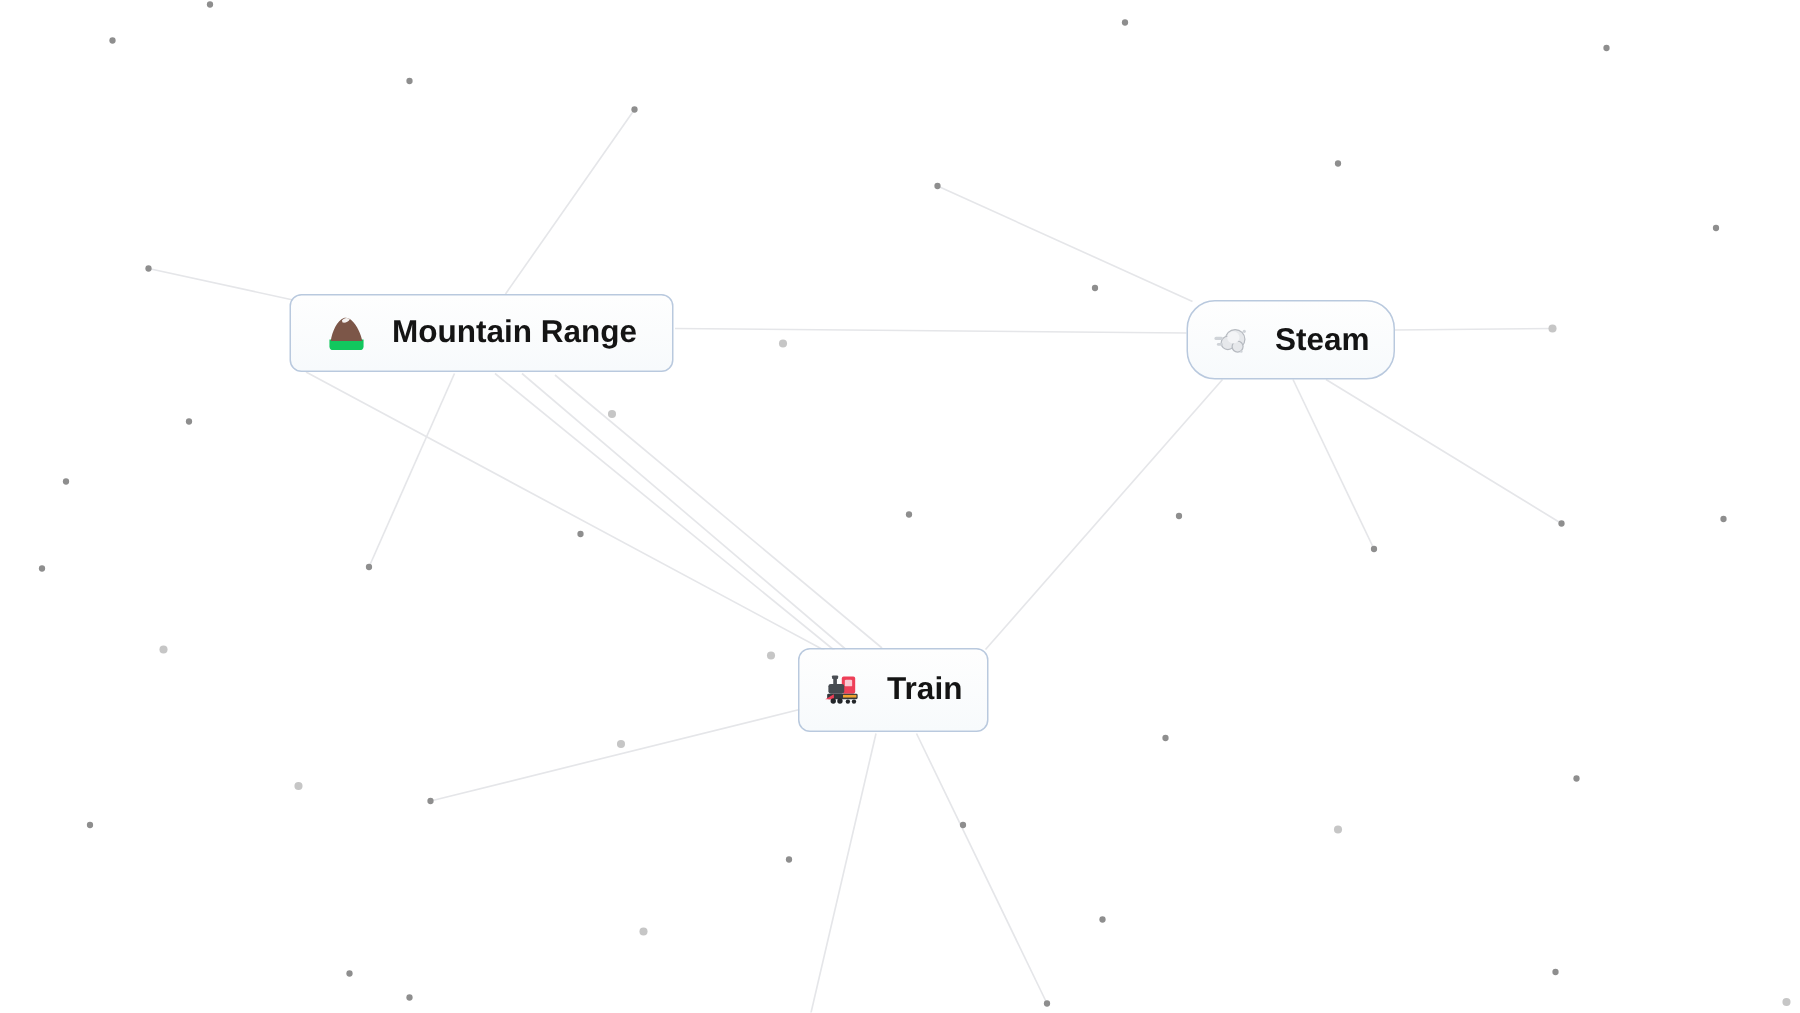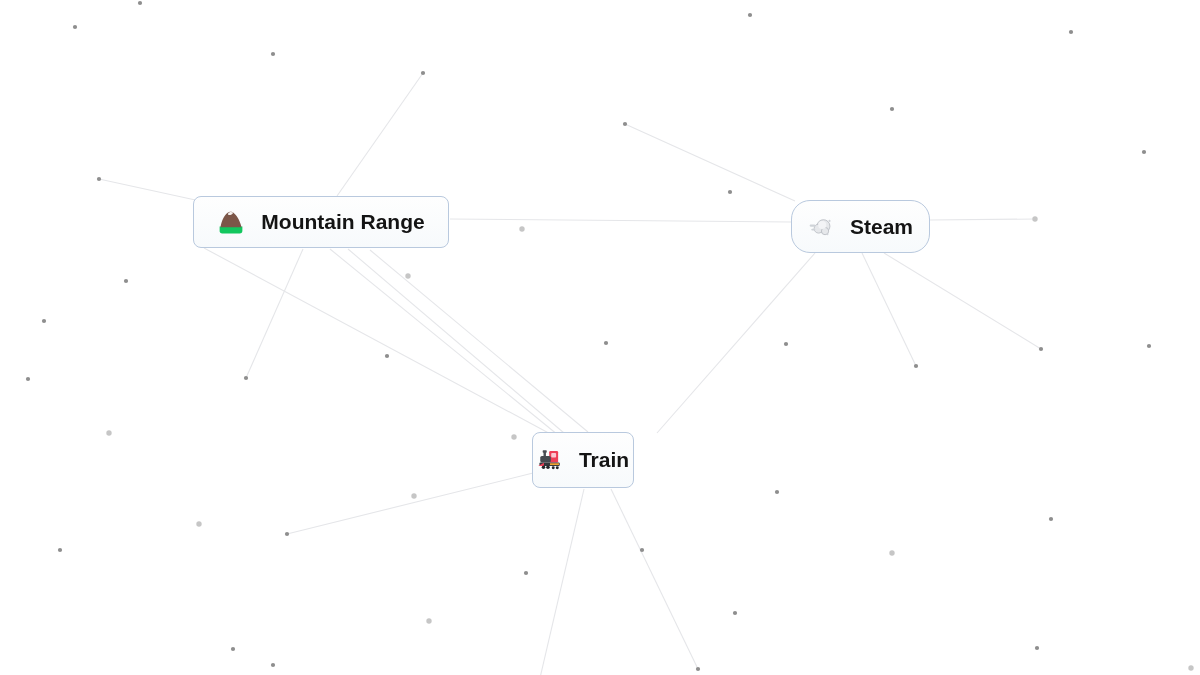--- a/index.html
+++ b/index.html
@@ -133,21 +133,21 @@
           <rect x="2" y="13" width="7" height="2.6" rx="1.3"></rect>
           <rect x="4" y="18" width="5" height="2.4" rx="1.2"></rect>
           <circle cx="26.5" cy="8.5" r="1.3"></circle>
           <circle cx="24" cy="25" r="1.1"></circle>
         </g>
       </svg>
     </span>
     <span>Steam</span>
   </div>
 
-  <div class="element" style="left: 532px; top: 432px; width: 102px; height: 56px;">
+  <div class="element" style="left: 532px; top: 432px; width: 127px; height: 56px;">
     <span class="icon">
       <svg width="26" height="26" viewBox="0 0 32 32" aria-hidden="true">
         <rect x="7" y="4" width="5" height="3" rx="0.8" fill="#4a4e54"></rect>
         <rect x="8" y="6" width="3" height="6" fill="#4a4e54"></rect>
         <rect x="15" y="5" width="11" height="14" rx="1.5" fill="#ee3f58"></rect>
         <rect x="17.5" y="7.5" width="6" height="5.5" rx="1" fill="#fac8d2"></rect>
         <rect x="4" y="11" width="13" height="8" rx="2" fill="#454a50"></rect>
         <rect x="3" y="19" width="25" height="4.5" rx="1.2" fill="#33373c"></rect>
         <rect x="16" y="20" width="11" height="2.2" fill="#f0a331"></rect>
         <path d="M1.5 23.5 L8.5 19.5 L8.5 23.5 Z" fill="#ee3f58"></path>

